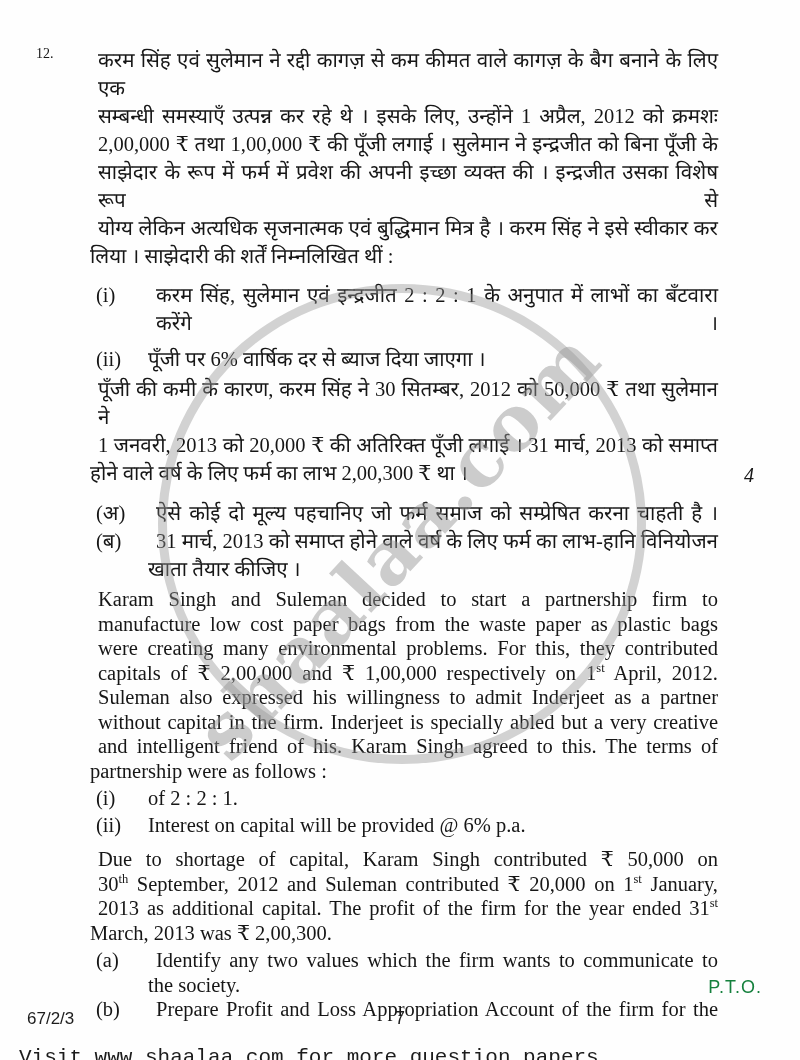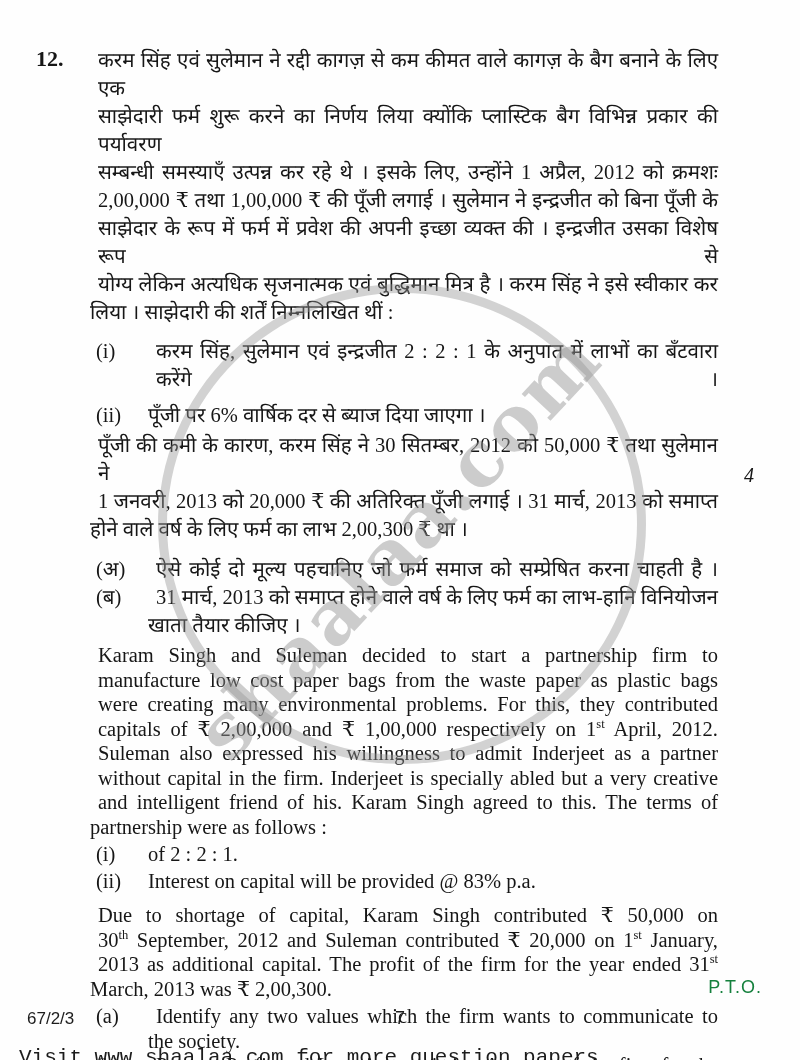--- a/index.html
+++ b/index.html
@@ -7,21 +7,21 @@
   .page{position:relative;width:800px;height:1060px;background:#fefefe;overflow:hidden;color:#161616;}
 
   
   .wm-ring{position:absolute;left:158px;top:284px;width:470px;height:462px;
            border:9px solid rgba(150,150,150,0.42);border-radius:50%;z-index:5;pointer-events:none;}
   .wm-text{position:absolute;left:110px;top:500px;width:580px;height:94px;z-index:5;pointer-events:none;
            text-align:center;font-family:"DejaVu Serif",serif;font-weight:bold;font-size:76px;
            letter-spacing:2px;color:rgba(150,150,150,0.48);transform:rotate(-47deg);transform-origin:50% 50%;}
 
   .qnum{position:absolute;left:36px;top:46px;z-index:2;
-        font-family:"Liberation Serif","DejaVu Serif",serif;font-weight:bold;font-size:22px;}
+        font-family:"Liberation Serif","DejaVu Serif",serif;font-weight:normal;font-size:14px;}
   .marks{position:absolute;left:744px;top:464px;z-index:2;
          font-family:"Liberation Serif","DejaVu Serif",serif;font-style:italic;font-size:20px;}
 
   .content{position:absolute;left:90px;top:46px;width:628px;z-index:2;}
 
   .hline{font-family:"Liberation Serif","DejaVu Serif",serif;font-size:20.5px;line-height:28px;}
   .eline{font-family:"Liberation Serif","DejaVu Serif",serif;font-size:20.5px;line-height:24.5px;}
   .jl{text-align:justify;text-align-last:justify;margin-left:8px;}
   sup{font-size:12.5px;line-height:0;}
 
@@ -51,21 +51,20 @@
   <div class="wm-ring"></div>
   <div class="wm-text">shaalaa.com</div>
 
   <div class="qnum">12.</div>
   <div class="marks">4</div>
 
   <div class="content">
 
     <div>
       <div class="hline jl">करम सिंह एवं सुलेमान ने रद्दी कागज़ से कम कीमत वाले कागज़ के बैग बनाने के लिए एक</div>
-      <div class="hline jl">साझेदारी फर्म शुरू करने का निर्णय लिया क्योंकि प्लास्टिक बैग विभिन्न प्रकार की पर्यावरण</div>
       <div class="hline jl">सम्बन्धी समस्याएँ उत्पन्न कर रहे थे । इसके लिए, उन्होंने 1 अप्रैल, 2012 को क्रमशः</div>
       <div class="hline jl">2,00,000 ₹ तथा 1,00,000 ₹ की पूँजी लगाई । सुलेमान ने इन्द्रजीत को बिना पूँजी के</div>
       <div class="hline jl">साझेदार के रूप में फर्म में प्रवेश की अपनी इच्छा व्यक्त की । इन्द्रजीत उसका विशेष रूप से</div>
       <div class="hline jl">योग्य लेकिन अत्यधिक सृजनात्मक एवं बुद्धिमान मित्र है । करम सिंह ने इसे स्वीकार कर</div>
       <div class="hline">लिया । साझेदारी की शर्तें निम्नलिखित थीं :</div>
     </div>
 
     <div class="item g11">
       <div class="ilabel hline">(i)</div>
       <div class="ibody">
@@ -115,21 +114,21 @@
     <div class="item g3">
       <div class="ilabel eline">(i)</div>
       <div class="ibody">
         <div class="eline">of 2 : 2 : 1.</div>
       </div>
     </div>
 
     <div class="item g2">
       <div class="ilabel eline">(ii)</div>
       <div class="ibody">
-        <div class="eline">Interest on capital will be provided @ 83% p.a.</div>
+        <div class="eline">Interest on capital will be provided @ 6% p.a.</div>
       </div>
     </div>
 
     <div class="g10">
       <div class="eline jl">Due to shortage of capital, Karam Singh contributed ₹ 50,000 on</div>
       <div class="eline jl"><span>30</span><sup>th</sup><span> September, 2012 and Suleman contributed ₹ 20,000 on 1</span><sup>st</sup><span> January,</span></div>
       <div class="eline jl"><span>2013 as additional capital.  The profit of the firm for the year ended  31</span><sup>st</sup></div>
       <div class="eline">March, 2013 was ₹ 2,00,300.</div>
     </div>
 

